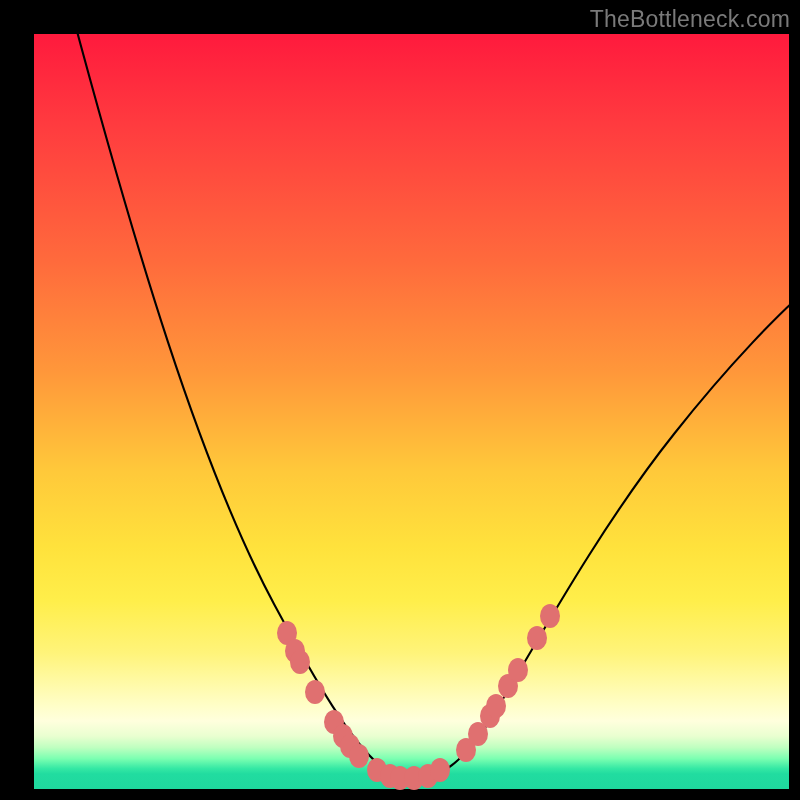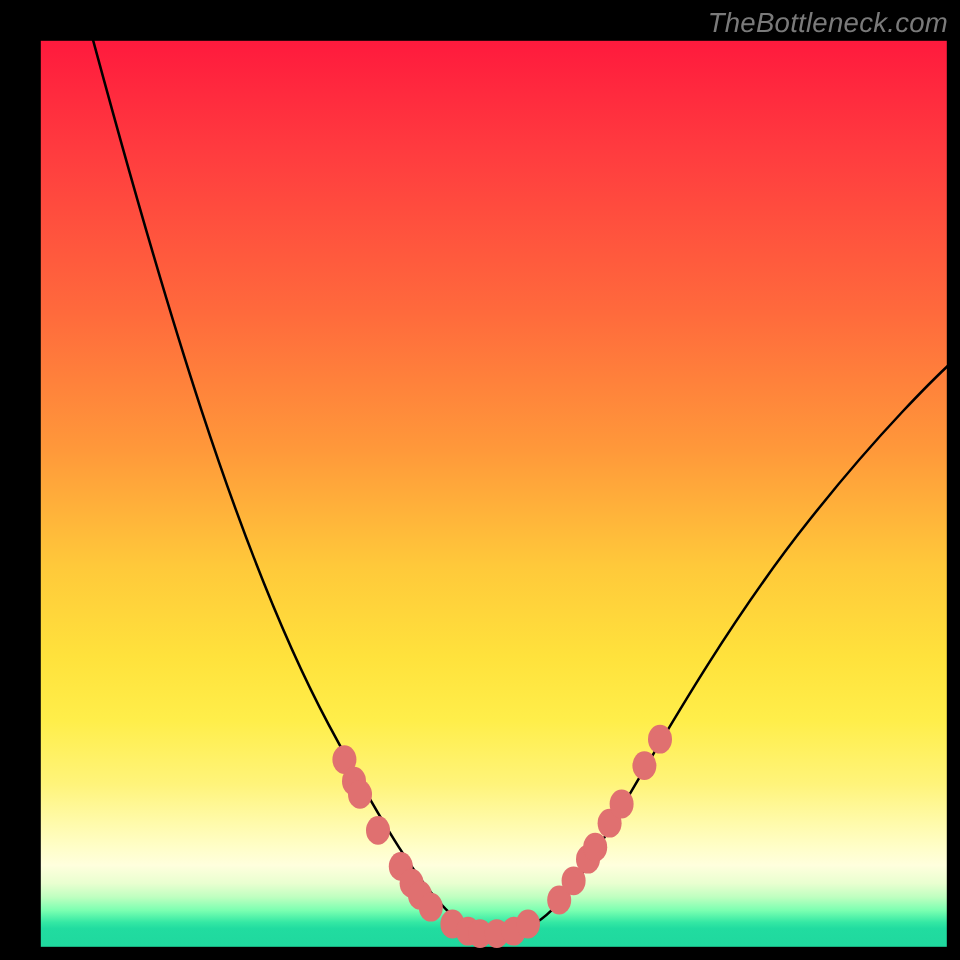--- a/index.html
+++ b/index.html
@@ -48,21 +48,20 @@
     );
   }
   .watermark {
     position: absolute;
     top: 6px;
     right: 10px;
     color: #7a7a7a;
     font-size: 23px;
     letter-spacing: 0.2px;
     user-select: none;
-    font-style: italic;
   }
   svg.curve {
     position: absolute;
     left: 0;
     top: 0;
     width: 755px;
     height: 755px;
     overflow: visible;
   }
   .curve-path {

